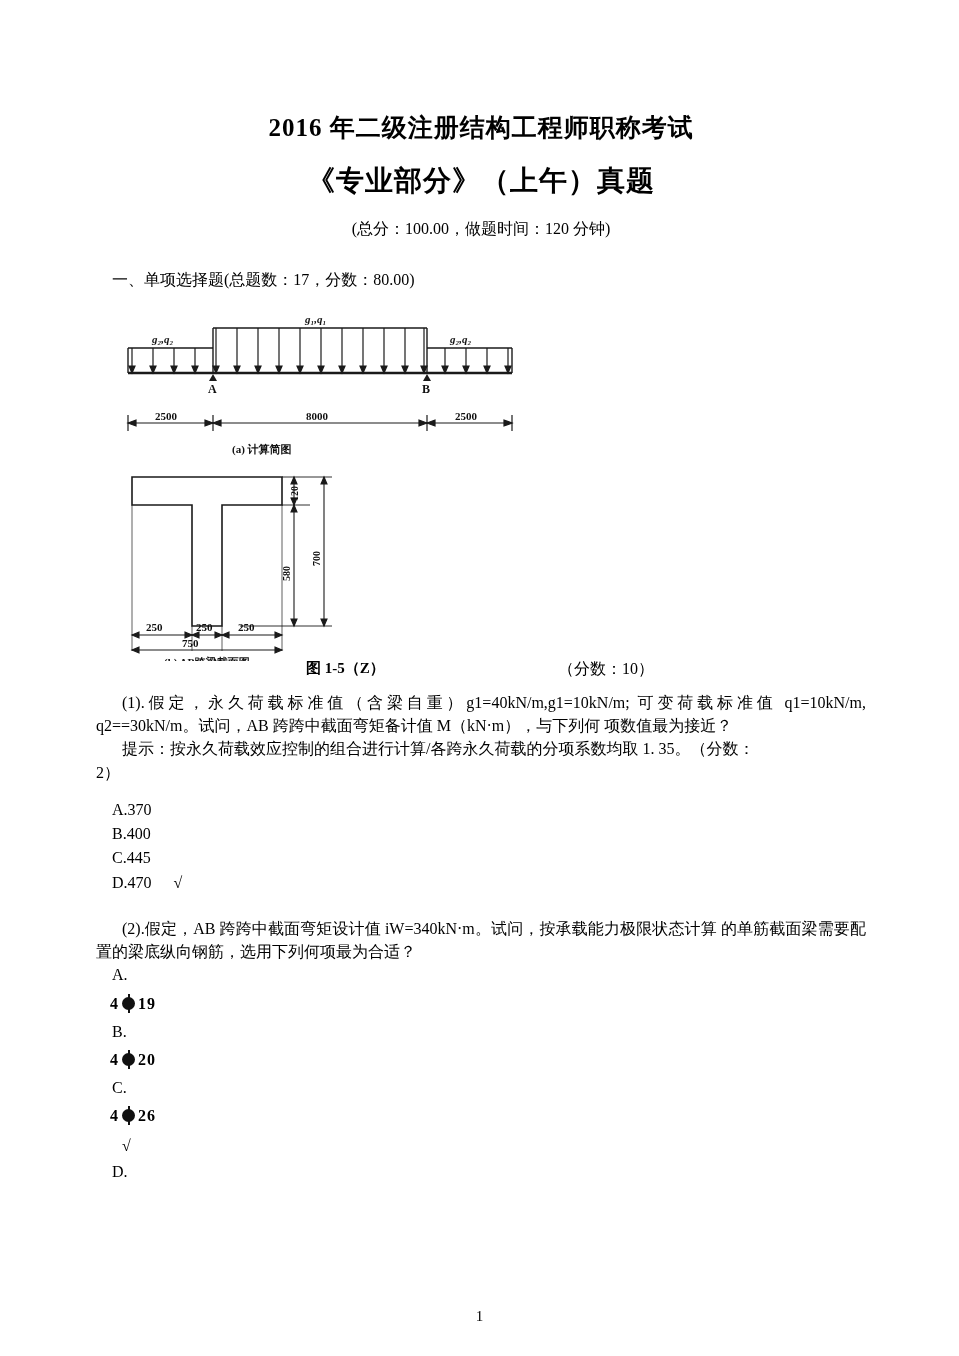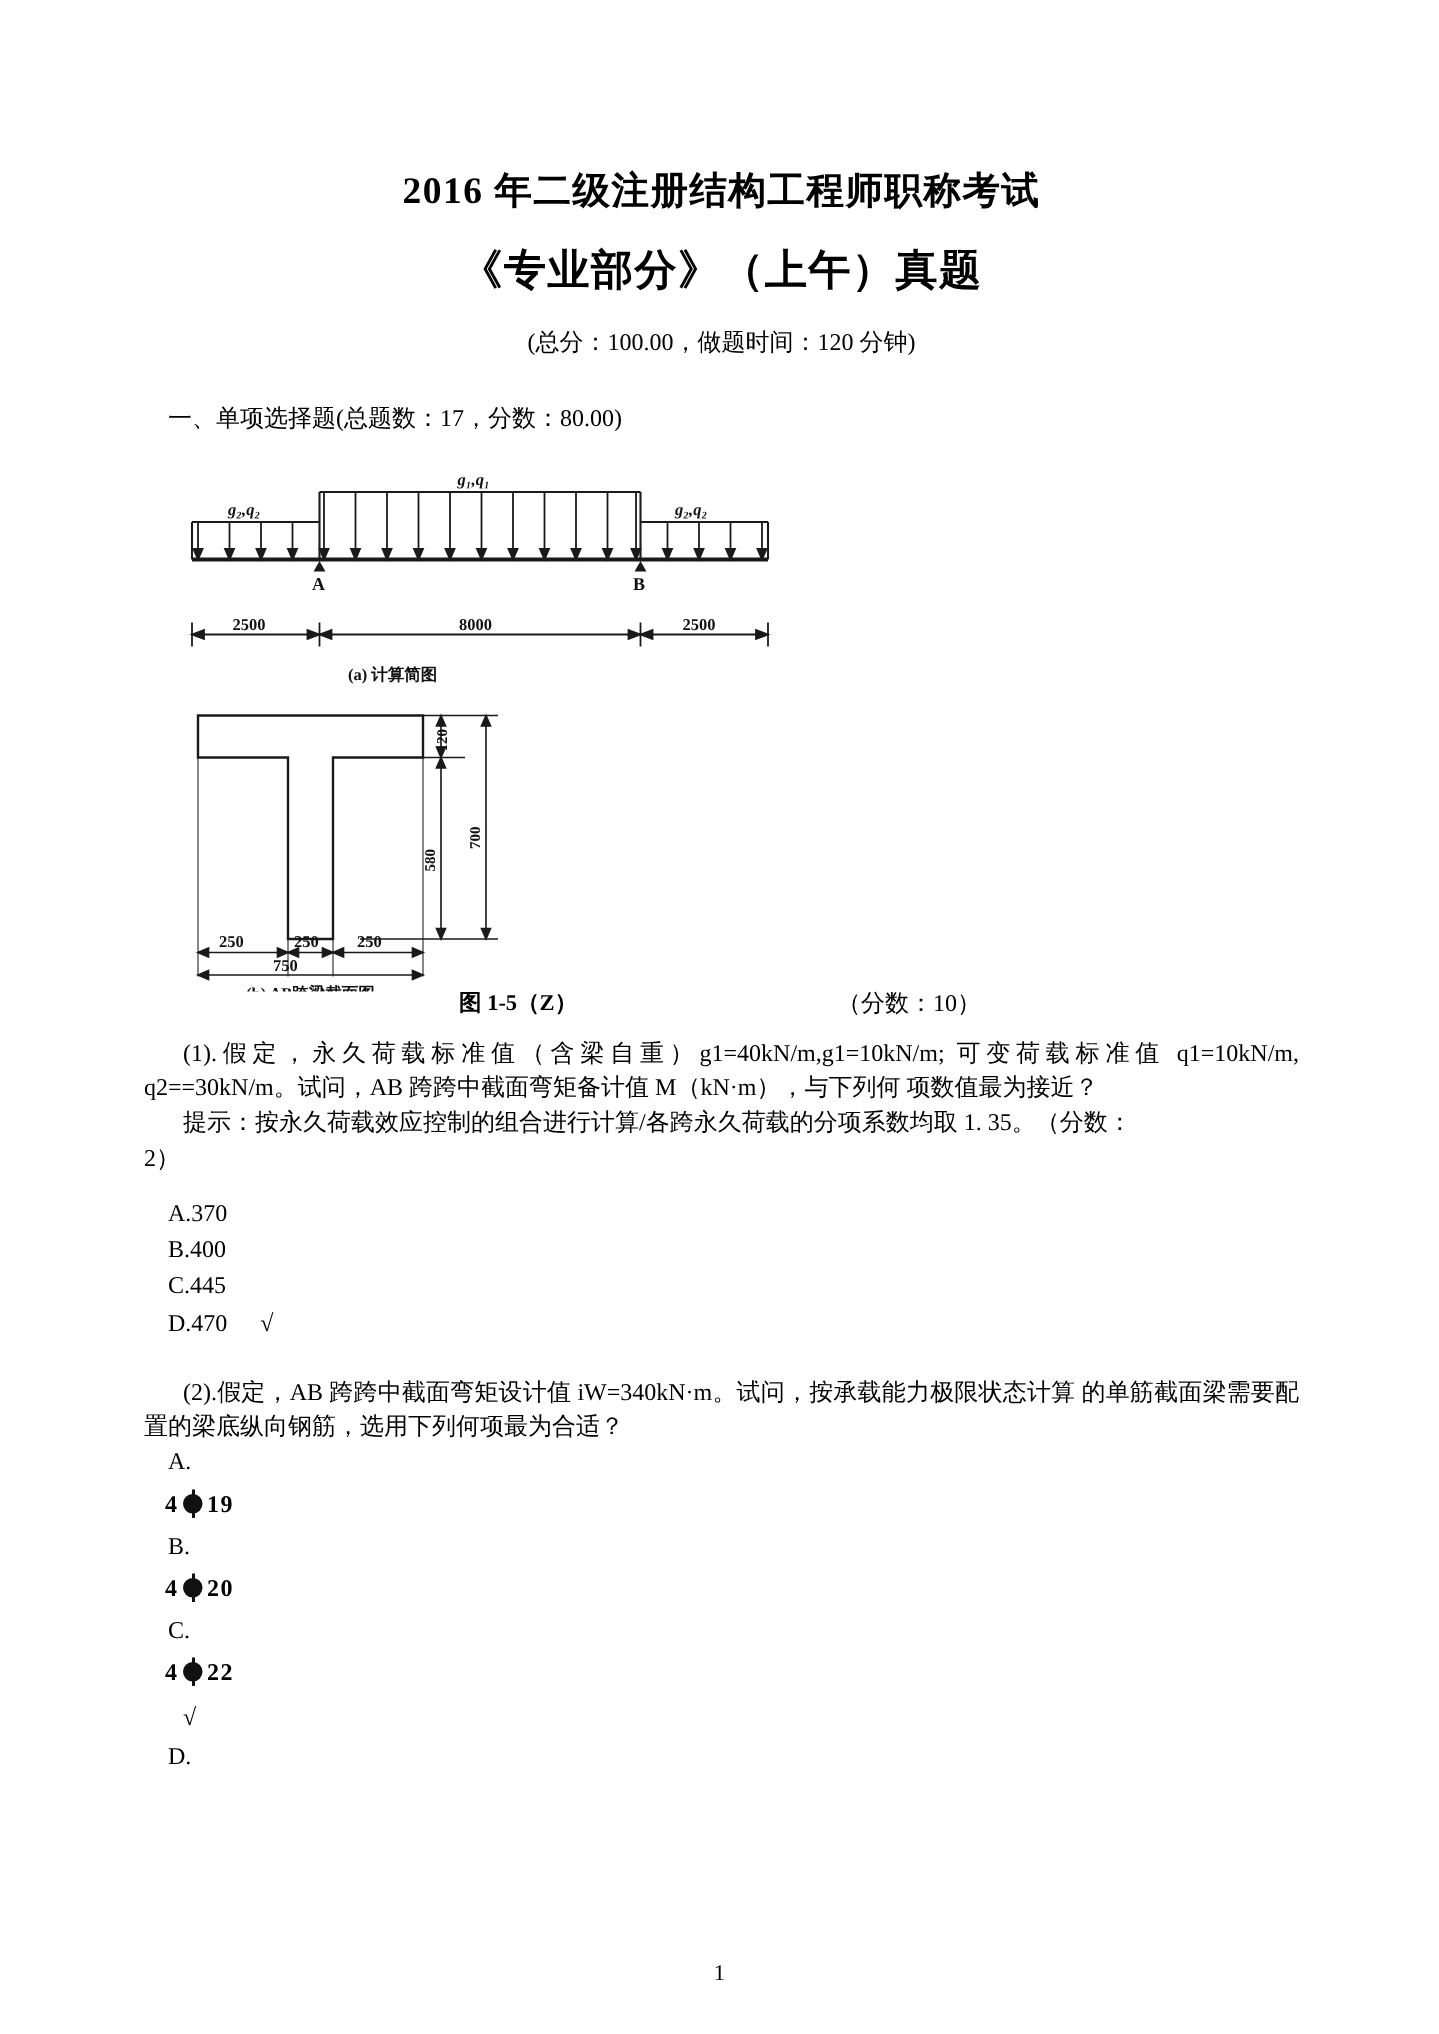--- a/index.html
+++ b/index.html
@@ -372,21 +372,21 @@
       <span>B.</span>
     </p>
     <p class="opt-rebar">
       <span>4</span><span class="rebar-sym"></span><span>20</span>
     </p>
 
     <p class="opt">
       <span>C.</span>
     </p>
     <p class="opt-rebar">
-      <span>4</span><span class="rebar-sym"></span><span>22</span>
+      <span>4</span><span class="rebar-sym"></span><span>26</span>
     </p>
     <p class="opt-tick-line">√</p>
 
     <p class="opt">
       <span>D.</span>
     </p>
 
   </div>
 
   <div class="page-number">1</div>

